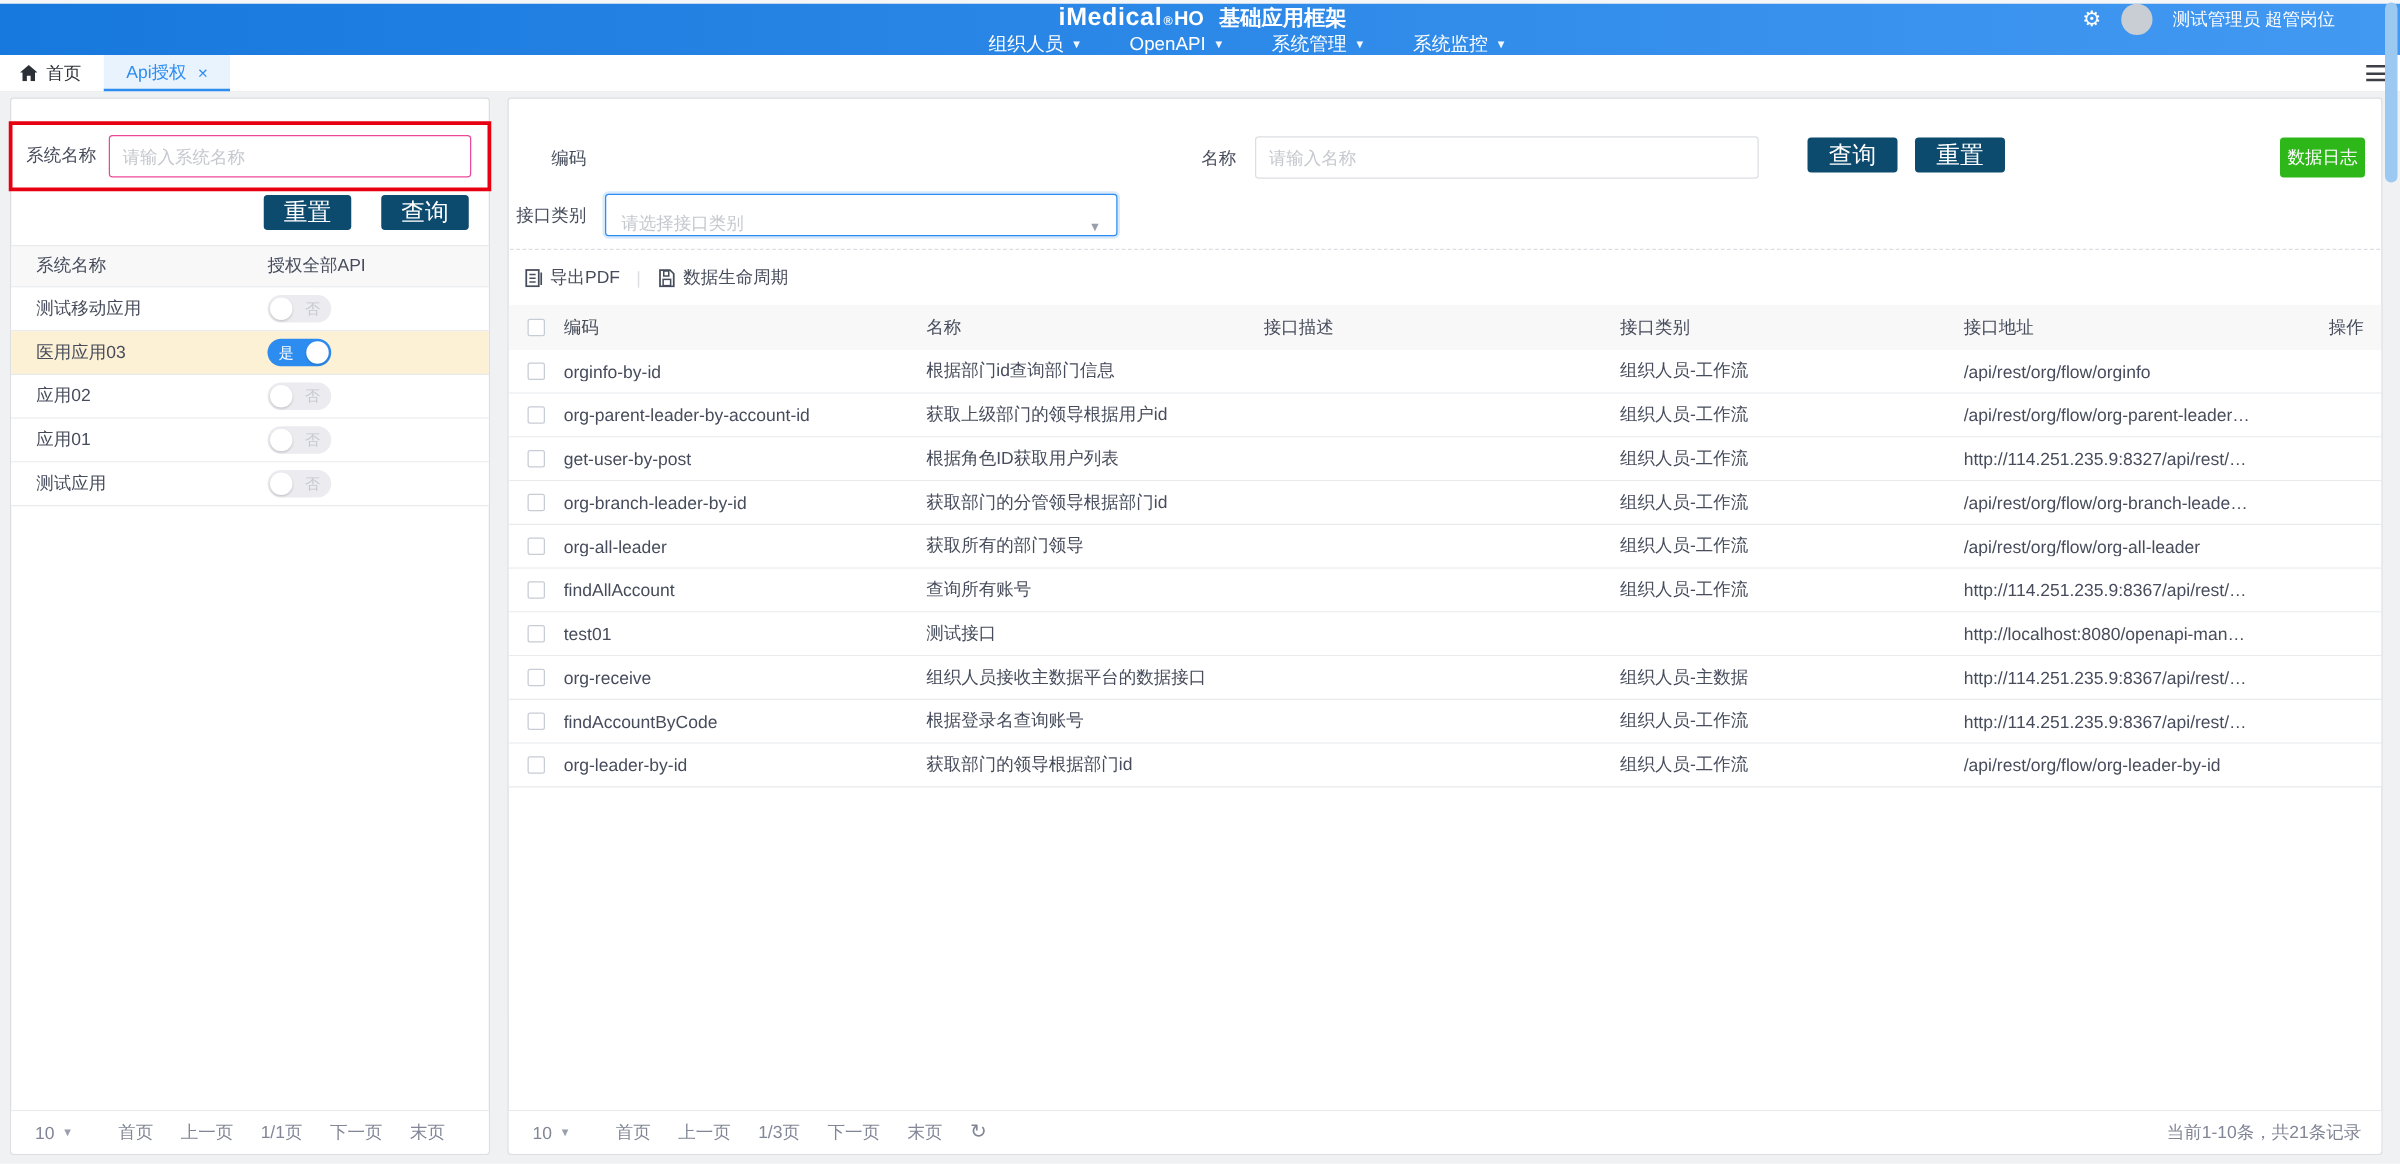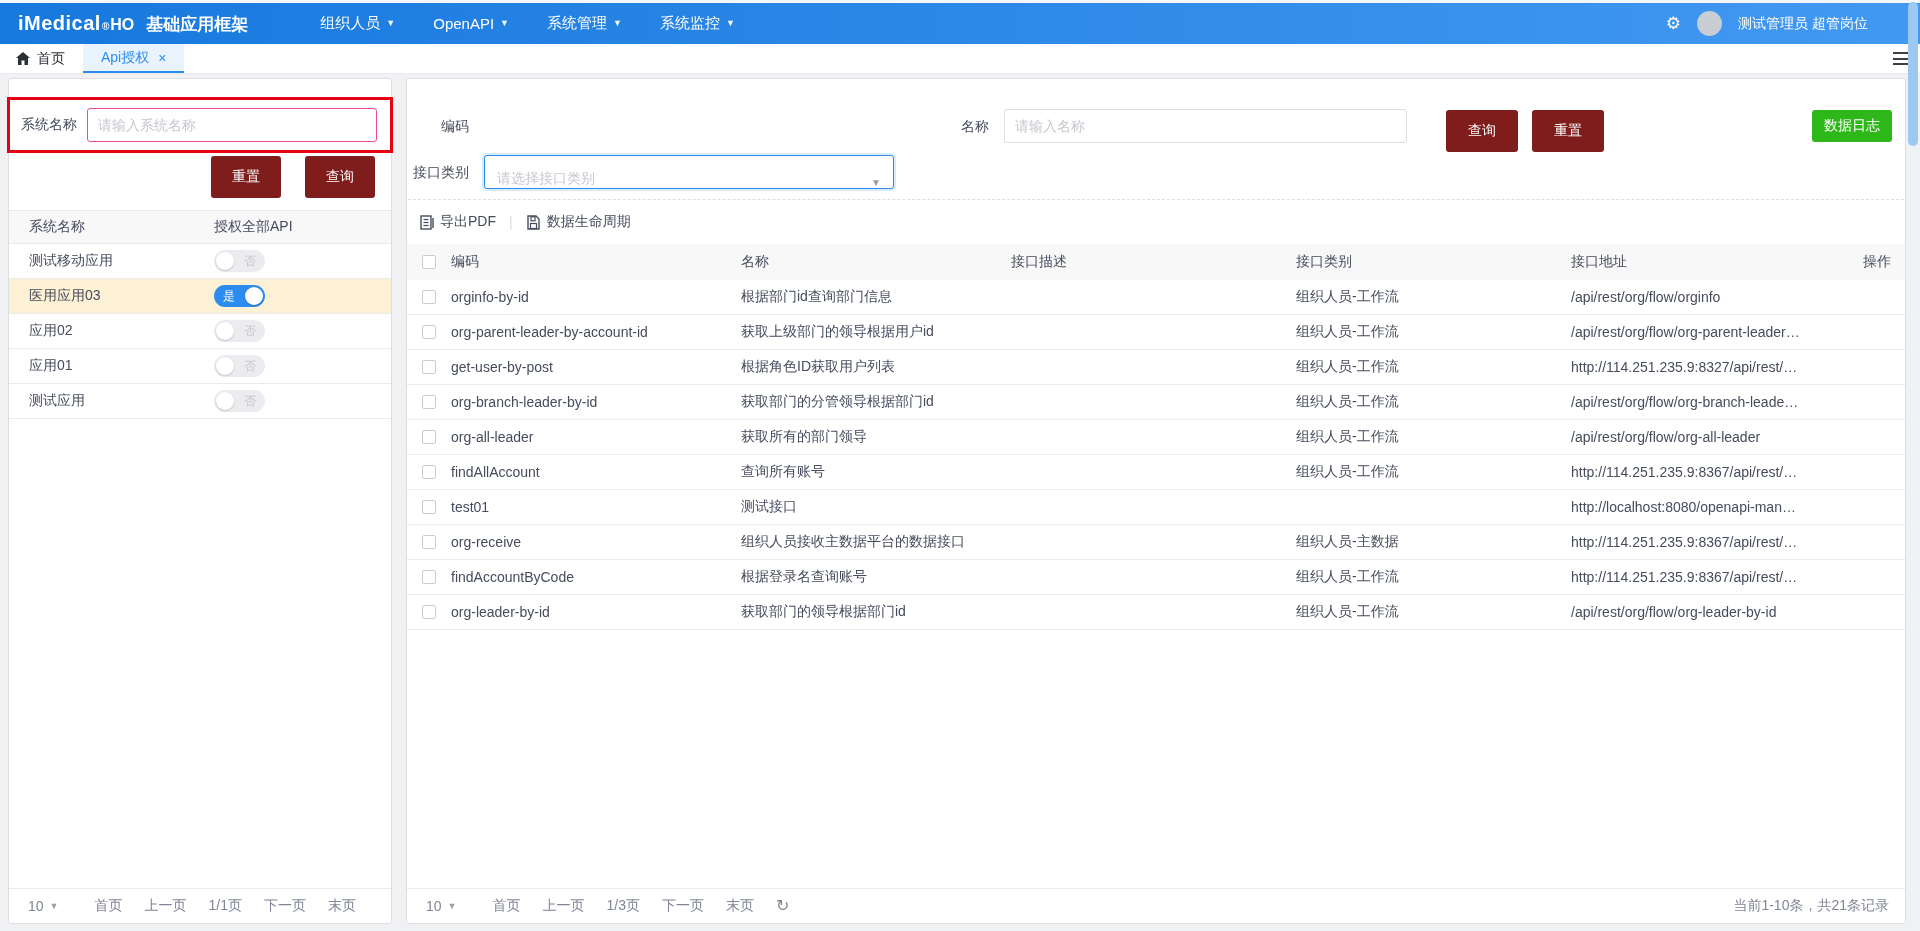--- a/index.html
+++ b/index.html
@@ -2,21 +2,21 @@
 <html><head>
 <meta charset="utf-8">
 <style>
   * { margin:0; padding:0; box-sizing:border-box; }
   html,body { width:1920px; height:931px; overflow:hidden; }
   body { font-family:"Liberation Sans","DejaVu Sans",sans-serif; font-size:14px; color:#464c5b; background:#f0f1f3; }
   .screen { position:relative; width:1920px; height:931px; }
 
   
   .top-strip { height:3px; background:#f5f6f7; }
-  .topbar { height:41px; background:linear-gradient(90deg,#1778dd,#4299f2); display:flex; align-items:center; color:#fff; padding:0 14px 0 18px; position:relative; }
+  .topbar { height:41px; background:linear-gradient(90deg,#1778dd,#4299f2); display:flex; align-items:center; color:#fff; padding:0 14px 0 18px; position:relative;flex-direction:column; }
   .brand { display:flex; align-items:baseline; font-weight:bold; white-space:nowrap; }
   .brand-name { font-size:20px; letter-spacing:0.5px; }
   .brand-reg { font-size:10px; vertical-align:super; margin:0 1px; }
   .brand-ho { font-size:16px; margin-right:12px; }
   .brand-title { font-size:17px; font-weight:bold; }
   .topnav { display:flex; align-items:center; margin-left:72px; gap:38px; }
   .topnav-item { display:flex; align-items:center; gap:6px; font-size:15px; cursor:pointer; }
   .nav-caret { font-size:9px; line-height:1; opacity:.95; }
   .topbar-right { position:absolute; right:52px; display:flex; align-items:center; gap:16px; }
   .gear-icon { font-size:17px; line-height:1; cursor:pointer; }
@@ -34,21 +34,21 @@
 
   
   .content { position:absolute; top:78px; left:8px; right:14px; bottom:7px; display:flex; gap:14px; }
 
   
   .left-panel { position:relative; width:384px; background:#fff; border:1px solid #dcdee2; border-radius:3px; }
   .lp-search { display:flex; align-items:center; padding:29px 14px 0 12px; gap:10px; }
   .lp-search-label { white-space:nowrap; color:#464c5b; }
   .lp-search input { flex:1; height:34px; border:1px solid #ec4899; border-radius:3px; padding:0 10px; font-size:14px; color:#464c5b; outline:none; }
   .lp-buttons { display:flex; justify-content:flex-end; gap:24px; padding:14px 16px 12px 0; }
-  .btn-blue { min-width:70px; height:42px; background:#7f1d1d; border:none; border-radius:3px; color:#fff; font-size:14px; cursor:pointer; font-family:inherit; }
+  .btn-blue { min-width:70px; height:28px; background:#0c4a6e; border:none; border-radius:3px; color:#fff; font-size:19px; cursor:pointer; font-family:inherit; }
   .lp-list-header { display:flex; align-items:center; height:34px; background:#f8f8f9; border-top:1px solid #e8eaec; border-bottom:1px solid #e8eaec; color:#464c5b; position:relative; }
   .lp-list-header .col-name { padding-left:20px; }
   .lp-list-header .col-auth { position:absolute; left:205px; }
   .lp-row { position:relative; height:35px; display:flex; align-items:center; border-bottom:1px solid #e8eaec; background:#fff; cursor:pointer; }
   .lp-row.selected { background:#fcf0d5; }
   .lp-row-name { padding-left:20px; }
   .switch { position:absolute; left:205px; width:51px; height:22px; border-radius:11px; display:flex; align-items:center; cursor:pointer; }
   .switch.off { background:#ececf0; }
   .switch.on { background:#2d8cf0; }
   .sw-knob { width:18px; height:18px; border-radius:50%; background:#fff; box-shadow:0 1px 2px rgba(0,0,0,.18); position:absolute; top:2px; }
@@ -69,21 +69,21 @@
   input::placeholder { color:#c5c8ce; }
   .f-code-label { left:0; top:39px; width:62px; }
   .f-code-input { left:77px; top:30px; width:410px; }
   .f-name-label { left:520px; top:39px; width:62px; }
   .f-name-input { left:597px; top:30px; width:403px; }
   .f-type-label { left:0; top:85px; width:62px; }
   .f-type-select { position:absolute; left:77px; top:76px; width:410px; height:34px; border:1px solid #2d8cf0; box-shadow:0 0 0 2px rgba(45,140,240,.18); border-radius:3px; display:flex; align-items:flex-end; padding:0 12px; color:#c5c8ce; cursor:pointer; background:#fff; }
   .f-type-select .select-caret { margin-left:auto; color:#9aa0ab; font-size:10px; }
   .f-query-btn { position:absolute; left:1039px; top:31px; width:72px; }
   .f-reset-btn { position:absolute; left:1125px; top:31px; width:72px; }
-  .btn-green { position:absolute; right:13px; top:31px; width:80px; height:32px; background:#2eb718; border:none; border-radius:3px; color:#fff; font-size:14px; cursor:pointer; font-family:inherit; }
+  .btn-green { position:absolute; right:13px; top:31px; width:68px; height:32px; background:#2eb718; border:none; border-radius:3px; color:#fff; font-size:14px; cursor:pointer; font-family:inherit; }
   .dashed-sep { border-top:1px dashed #dcdee2; margin:0 1px; }
 
   .mp-toolbar { display:flex; align-items:center; height:44px; padding-left:13px; gap:10px; color:#464c5b; }
   .tool-item { display:flex; align-items:center; gap:6px; cursor:pointer; }
   .tool-sep { color:#dcdee2; padding:0 3px; }
 
   .tbl-grid { display:grid; grid-template-columns:44px 290px 270px 285px 275px 280px 1fr; align-items:center; }
   .tbl-header { height:36px; background:#f8f8f9; color:#464c5b; }
   .tbl-header .hcell-op, .tbl-row .cell-op { text-align:right; padding-right:14px; }
   .tbl-row { height:35px; border-bottom:1px solid #e8eaec; background:#fff; }

